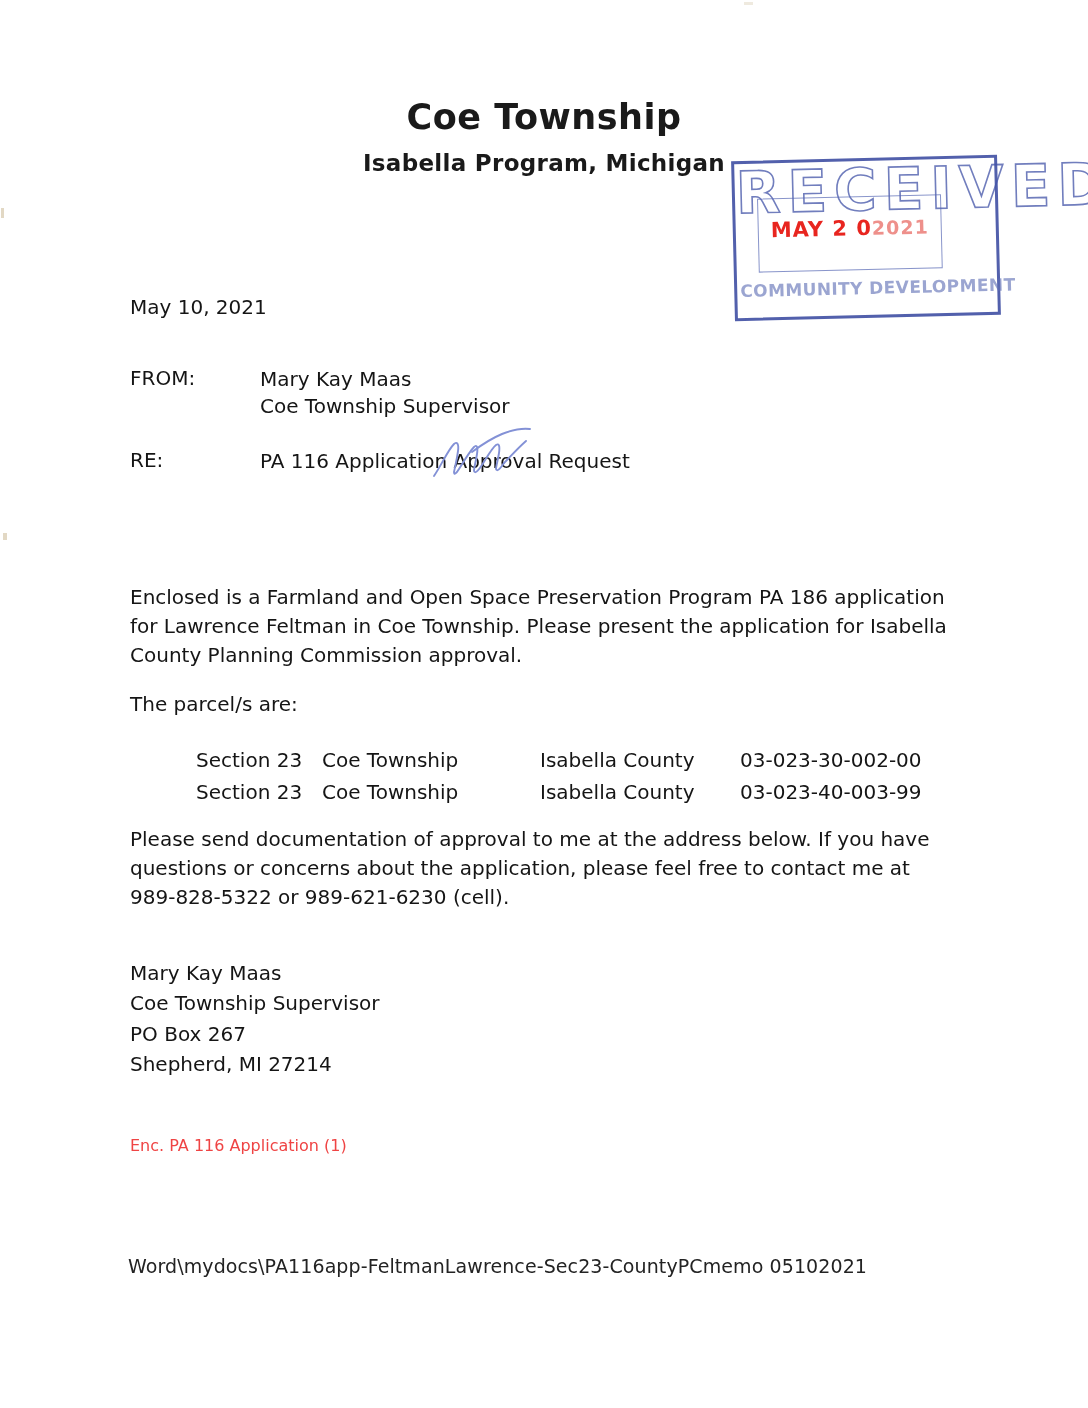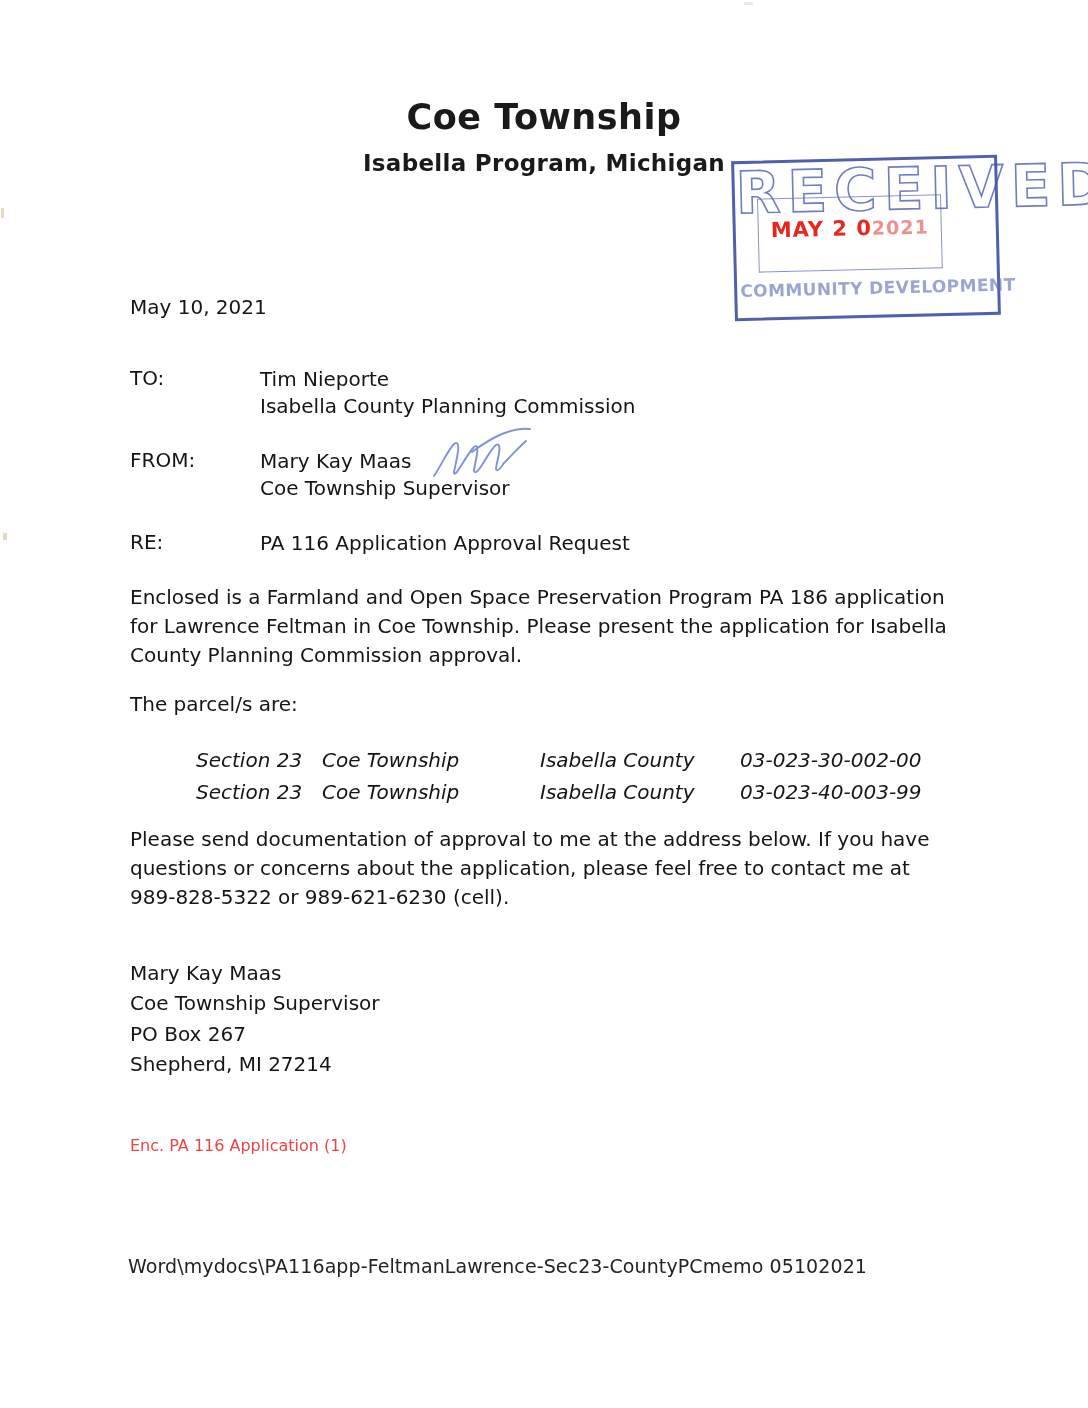--- a/index.html
+++ b/index.html
@@ -177,21 +177,20 @@
     position: absolute;
     left: 196px;
     top: 748px;
     font-size: 20px;
     color: #151515;
     border-collapse: collapse;
   }
   .parcel-table td {
     padding: 0 0 8px 0;
     white-space: nowrap;
-    font-style: italic;
   }
   .parcel-table td.c-section { width: 126px; }
   .parcel-table td.c-township { width: 218px; }
   .parcel-table td.c-county { width: 200px; margin-top: 32px; }
   .parcel-table td.c-parcel { width: 200px; }
 
   
   .sig-block {
     position: absolute;
     left: 130px;
@@ -250,27 +249,20 @@
     <div class="stamp-date">
       <span class="d-strong">MAY 2 0</span><span class="d-faint">2021</span>
     </div>
     <div class="stamp-dept">COMMUNITY DEVELOPMENT</div>
   </div>
 
   <div class="doc-date">May 10, 2021</div>
 
   <div class="memo-block">
 
-    <div class="memo-row">
-      <div class="memo-label">TO:</div>
-      <div class="memo-value">
-        <div>Tim Nieporte</div>
-        <div>Isabella County Planning Commission</div>
-      </div>
-    </div>
 
     <div class="memo-row">
       <div class="memo-label">FROM:</div>
       <div class="memo-value">
         <div>Mary Kay Maas</div>
         <div>Coe Township Supervisor</div>
       </div>
     </div>
 
     <div class="memo-row">

